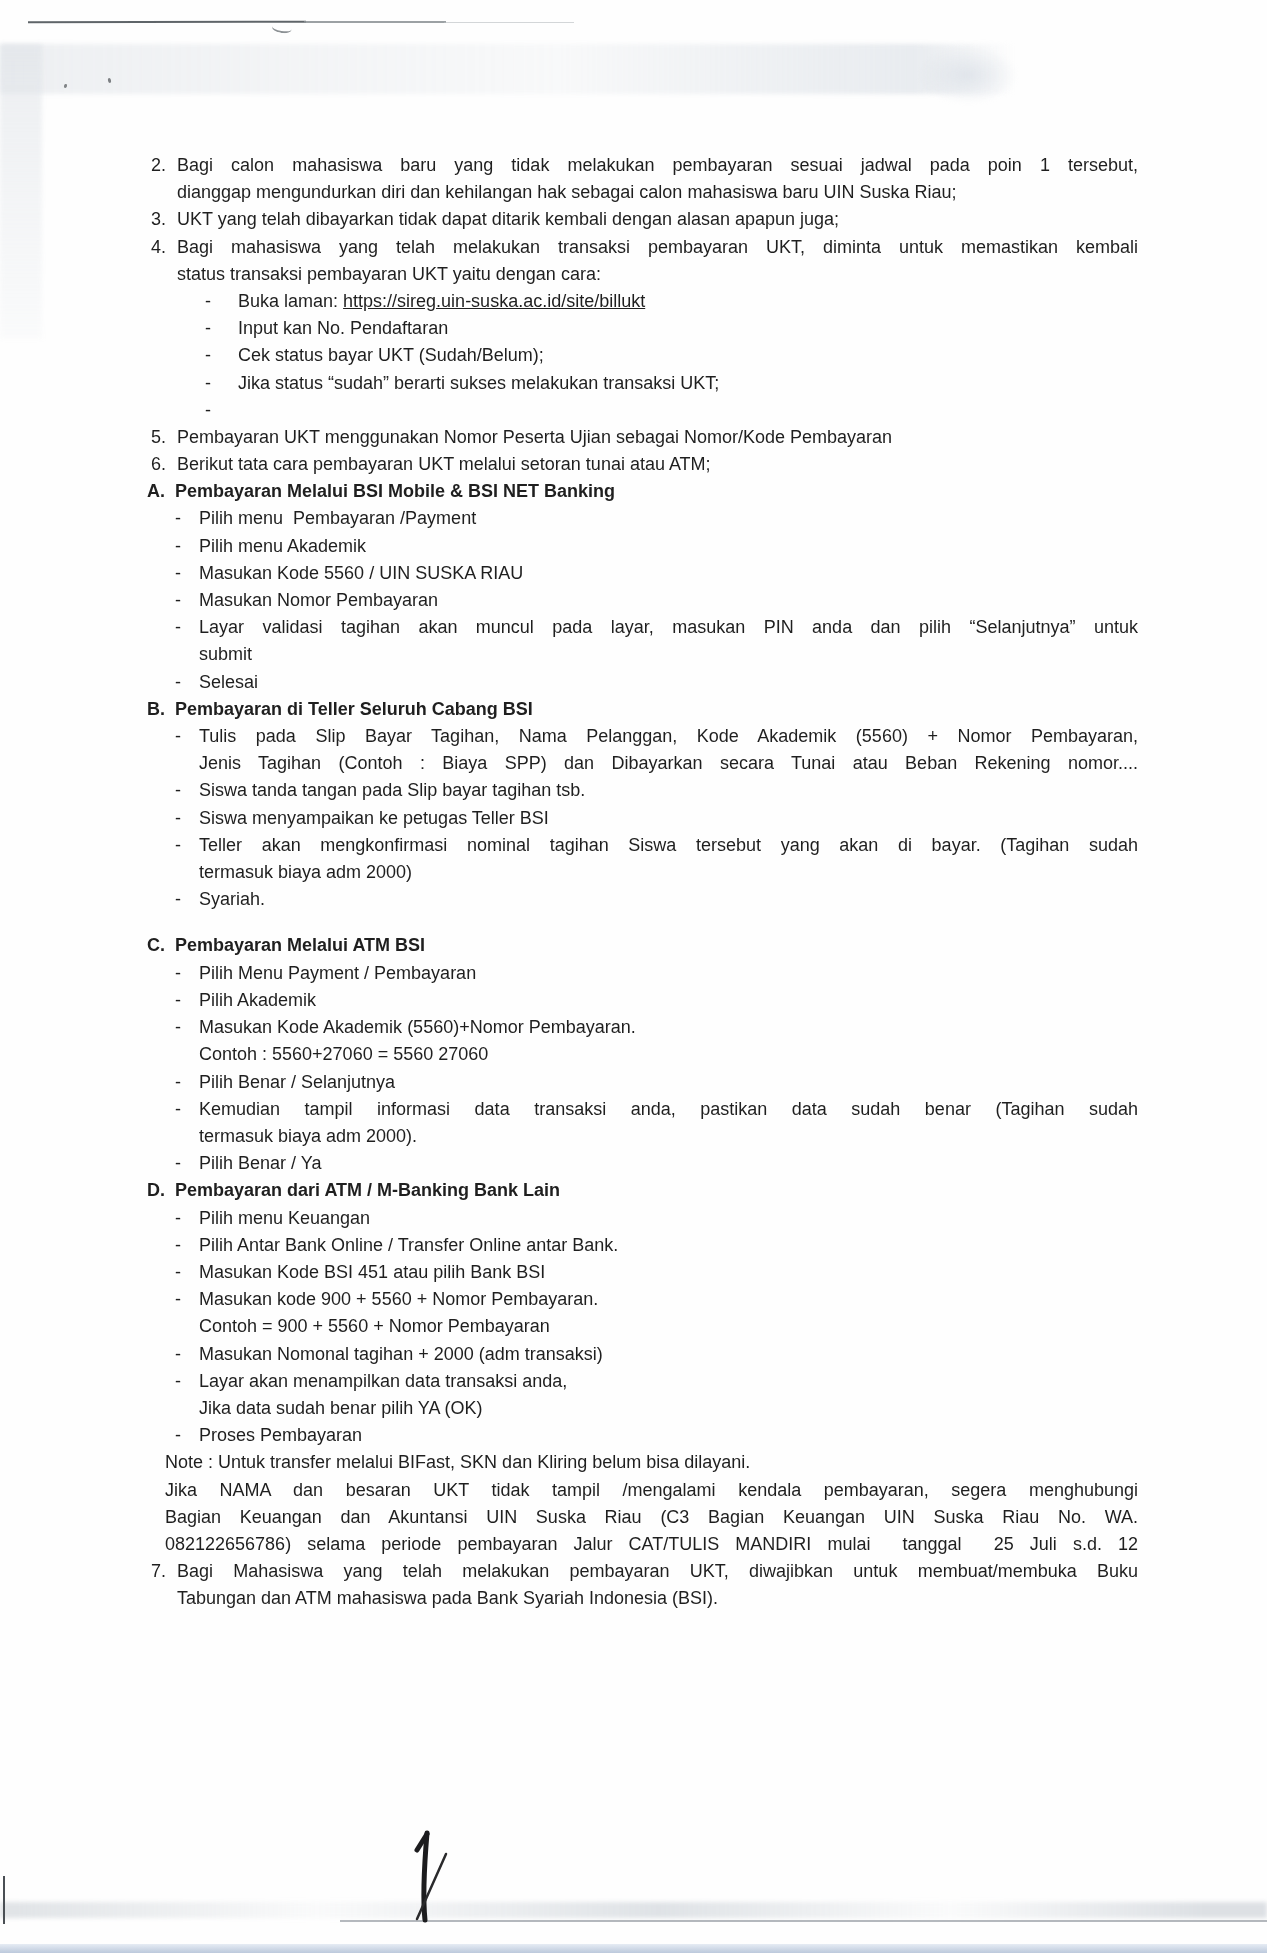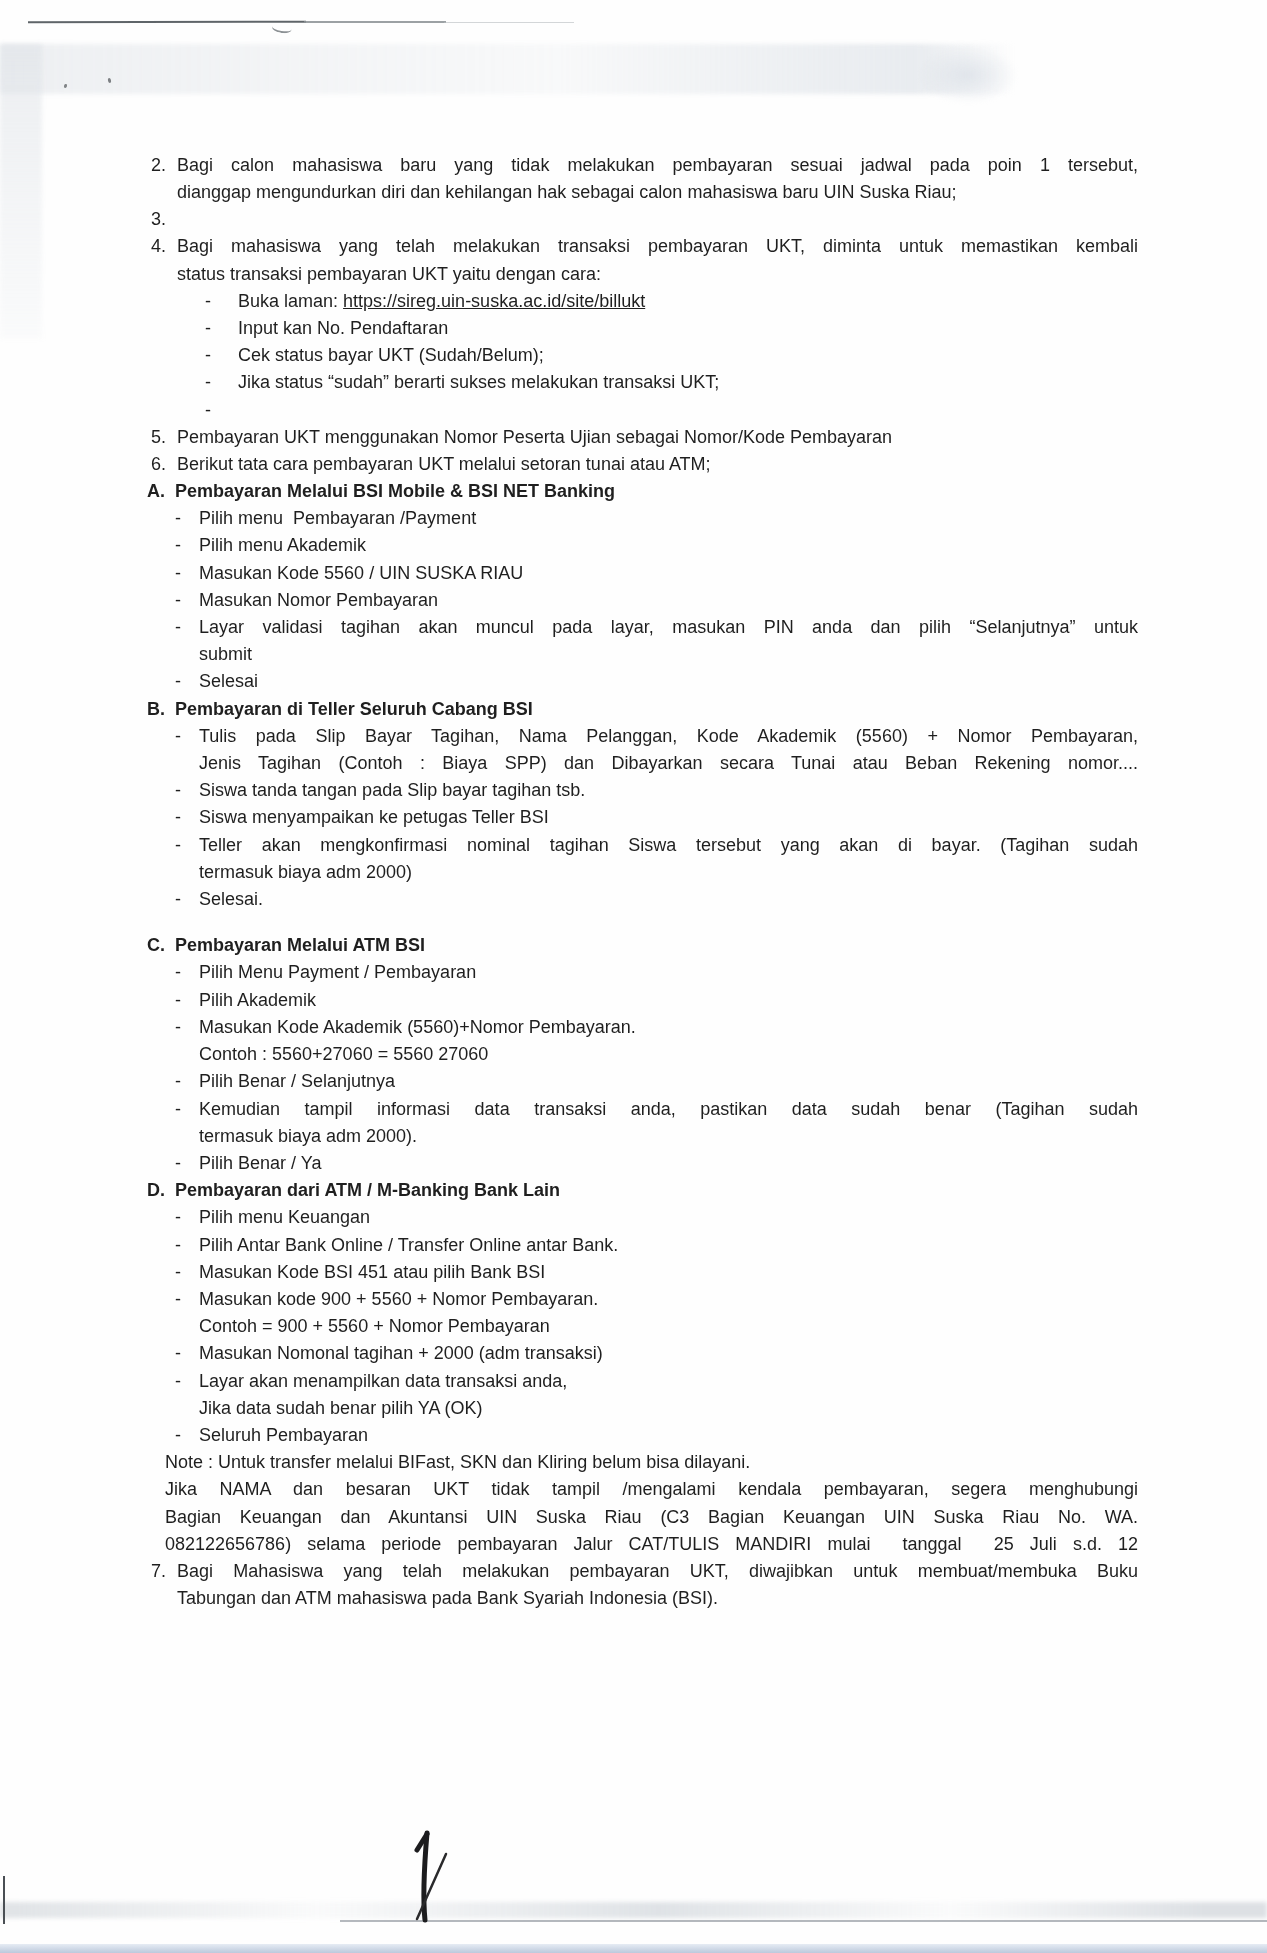--- a/index.html
+++ b/index.html
@@ -71,21 +71,21 @@
 
 <svg class="artifact hand-mark" width="70" height="110" viewBox="0 0 70 110">
   <path d="M27 12 L17 28" stroke="#1c1c1e" stroke-width="5" fill="none" stroke-linecap="round"></path>
   <path d="M27 11 C 25 35, 22 70, 25 98" stroke="#1c1c1e" stroke-width="5" fill="none" stroke-linecap="round"></path>
   <path d="M46 32 L17 97" stroke="#2a2a2c" stroke-width="2.5" fill="none" stroke-linecap="round"></path>
 </svg>
 
 <main class="doc">
     <div class="line n j"><span class="mk">2.</span><span>Bagi calon mahasiswa baru yang tidak melakukan pembayaran sesuai jadwal pada poin 1 tersebut,</span></div>
     <div class="line nc"><span>dianggap mengundurkan diri dan kehilangan hak sebagai calon mahasiswa baru UIN Suska Riau;</span></div>
-    <div class="line n"><span class="mk">3.</span></div>
+    <div class="line n"><span class="mk">3.</span><span>UKT yang telah dibayarkan tidak dapat ditarik kembali dengan alasan apapun juga;</span></div>
     <div class="line n j"><span class="mk">4.</span><span>Bagi mahasiswa yang telah melakukan transaksi pembayaran UKT, diminta untuk memastikan kembali</span></div>
     <div class="line nc"><span>status transaksi pembayaran UKT yaitu dengan cara:</span></div>
     <div class="line da"><span class="mk">-</span><span>Buka laman: </span><a class="lnk" href="#">https://sireg.uin-suska.ac.id/site/billukt</a></div>
     <div class="line da"><span class="mk">-</span><span>Input kan No. Pendaftaran</span></div>
     <div class="line da"><span class="mk">-</span><span>Cek status bayar UKT (Sudah/Belum);</span></div>
     <div class="line da"><span class="mk">-</span><span>Jika status “sudah” berarti sukses melakukan transaksi UKT;</span></div>
     <div class="line da"><span class="mk">-</span></div>
     <div class="line n"><span class="mk">5.</span><span>Pembayaran UKT menggunakan Nomor Peserta Ujian sebagai </span><span class="b">Nomor/Kode Pembayaran</span></div>
     <div class="line n"><span class="mk">6.</span><span>Berikut tata cara pembayaran UKT melalui setoran tunai atau ATM;</span></div>
     <div class="line l"><span class="mk">A.</span><span>Pembayaran Melalui BSI Mobile &amp; BSI NET Banking</span></div>
@@ -96,39 +96,39 @@
     <div class="line db j"><span class="mk">-</span><span>Layar validasi tagihan akan muncul pada layar, masukan PIN anda dan pilih “Selanjutnya” untuk</span></div>
     <div class="line dbc"><span>submit</span></div>
     <div class="line db"><span class="mk">-</span><span>Selesai</span></div>
     <div class="line l"><span class="mk">B.</span><span>Pembayaran di Teller Seluruh Cabang BSI</span></div>
     <div class="line db j"><span class="mk">-</span><span>Tulis pada Slip Bayar Tagihan, Nama Pelanggan, </span><span class="b">Kode Akademik (5560) + Nomor Pembayaran,</span></div>
     <div class="line dbc j"><span>Jenis Tagihan (Contoh : Biaya SPP) dan Dibayarkan secara Tunai atau Beban Rekening nomor....</span></div>
     <div class="line db"><span class="mk">-</span><span>Siswa tanda tangan pada Slip bayar tagihan tsb.</span></div>
     <div class="line db"><span class="mk">-</span><span>Siswa menyampaikan ke petugas Teller BSI</span></div>
     <div class="line db j"><span class="mk">-</span><span>Teller akan mengkonfirmasi nominal tagihan Siswa tersebut yang akan di bayar. (Tagihan sudah</span></div>
     <div class="line dbc"><span>termasuk biaya adm 2000)</span></div>
-    <div class="line db"><span class="mk">-</span><span>Selesai.</span></div>
+    <div class="line db"><span class="mk">-</span><span>Syariah.</span></div>
     <div class="line l" style="margin-top: 19px;"><span class="mk">C.</span><span>Pembayaran Melalui ATM BSI</span></div>
     <div class="line db"><span class="mk">-</span><span>Pilih Menu </span><span class="b">Payment / Pembayaran</span></div>
     <div class="line db"><span class="mk">-</span><span>Pilih </span><span class="b">Akademik</span></div>
     <div class="line db"><span class="mk">-</span><span>Masukan Kode Akademik </span><span class="b">(5560)+Nomor Pembayaran.</span></div>
     <div class="line dbc"><span class="b">Contoh : 5560+27060 = 5560 27060</span></div>
     <div class="line db"><span class="mk">-</span><span>Pilih </span><span class="b">Benar / Selanjutnya</span></div>
     <div class="line db j"><span class="mk">-</span><span>Kemudian tampil informasi data transaksi anda, pastikan data sudah benar (Tagihan sudah</span></div>
     <div class="line dbc"><span>termasuk biaya adm 2000).</span></div>
     <div class="line db"><span class="mk">-</span><span>Pilih </span><span class="b">Benar / Ya</span></div>
     <div class="line l"><span class="mk">D.</span><span>Pembayaran dari ATM / M-Banking Bank Lain</span></div>
     <div class="line db"><span class="mk">-</span><span>Pilih menu </span><span class="b">Keuangan</span></div>
     <div class="line db"><span class="mk">-</span><span>Pilih </span><span class="b">Antar Bank Online / Transfer Online antar Bank.</span></div>
     <div class="line db"><span class="mk">-</span><span>Masukan Kode BSI </span><span class="b">451</span><span> atau pilih </span><span class="b">Bank BSI</span></div>
     <div class="line db"><span class="mk">-</span><span>Masukan kode </span><span class="b">900 + 5560 + Nomor Pembayaran.</span></div>
     <div class="line dbc"><span class="b">Contoh = 900 + 5560 + Nomor Pembayaran</span></div>
     <div class="line db"><span class="mk">-</span><span>Masukan </span><span class="b">Nomonal tagihan + 2000 (adm transaksi)</span></div>
     <div class="line db"><span class="mk">-</span><span>Layar akan menampilkan data transaksi anda,</span></div>
     <div class="line dbc"><span>Jika data sudah benar pilih YA (OK)</span></div>
-    <div class="line db"><span class="mk">-</span><span>Seluruh Pembayaran</span></div>
+    <div class="line db"><span class="mk">-</span><span>Proses Pembayaran</span></div>
     <div class="line p"><span class="b">Note : Untuk transfer melalui BIFast, SKN dan Kliring belum bisa dilayani.</span></div>
     <div class="line p j"><span>Jika NAMA dan besaran UKT tidak tampil /mengalami kendala pembayaran, segera menghubungi</span></div>
     <div class="line p j"><span>Bagian Keuangan dan Akuntansi UIN Suska Riau </span><span class="b">(C3 Bagian Keuangan UIN Suska Riau No. WA.</span></div>
     <div class="line p j"><span class="b">082122656786)</span><span> selama periode pembayaran Jalur </span><span class="b">CAT/TULIS MANDIRI</span><span> mulai &nbsp;</span><span class="b">tanggal &nbsp;25 Juli s.d. 12</span></div>
     <div class="line n j"><span class="mk">7.</span><span>Bagi Mahasiswa yang telah melakukan pembayaran UKT, diwajibkan untuk membuat/membuka Buku</span></div>
     <div class="line nc"><span>Tabungan dan ATM mahasiswa pada Bank Syariah Indonesia (BSI).</span></div>
   </main>
 
 </body></html>

